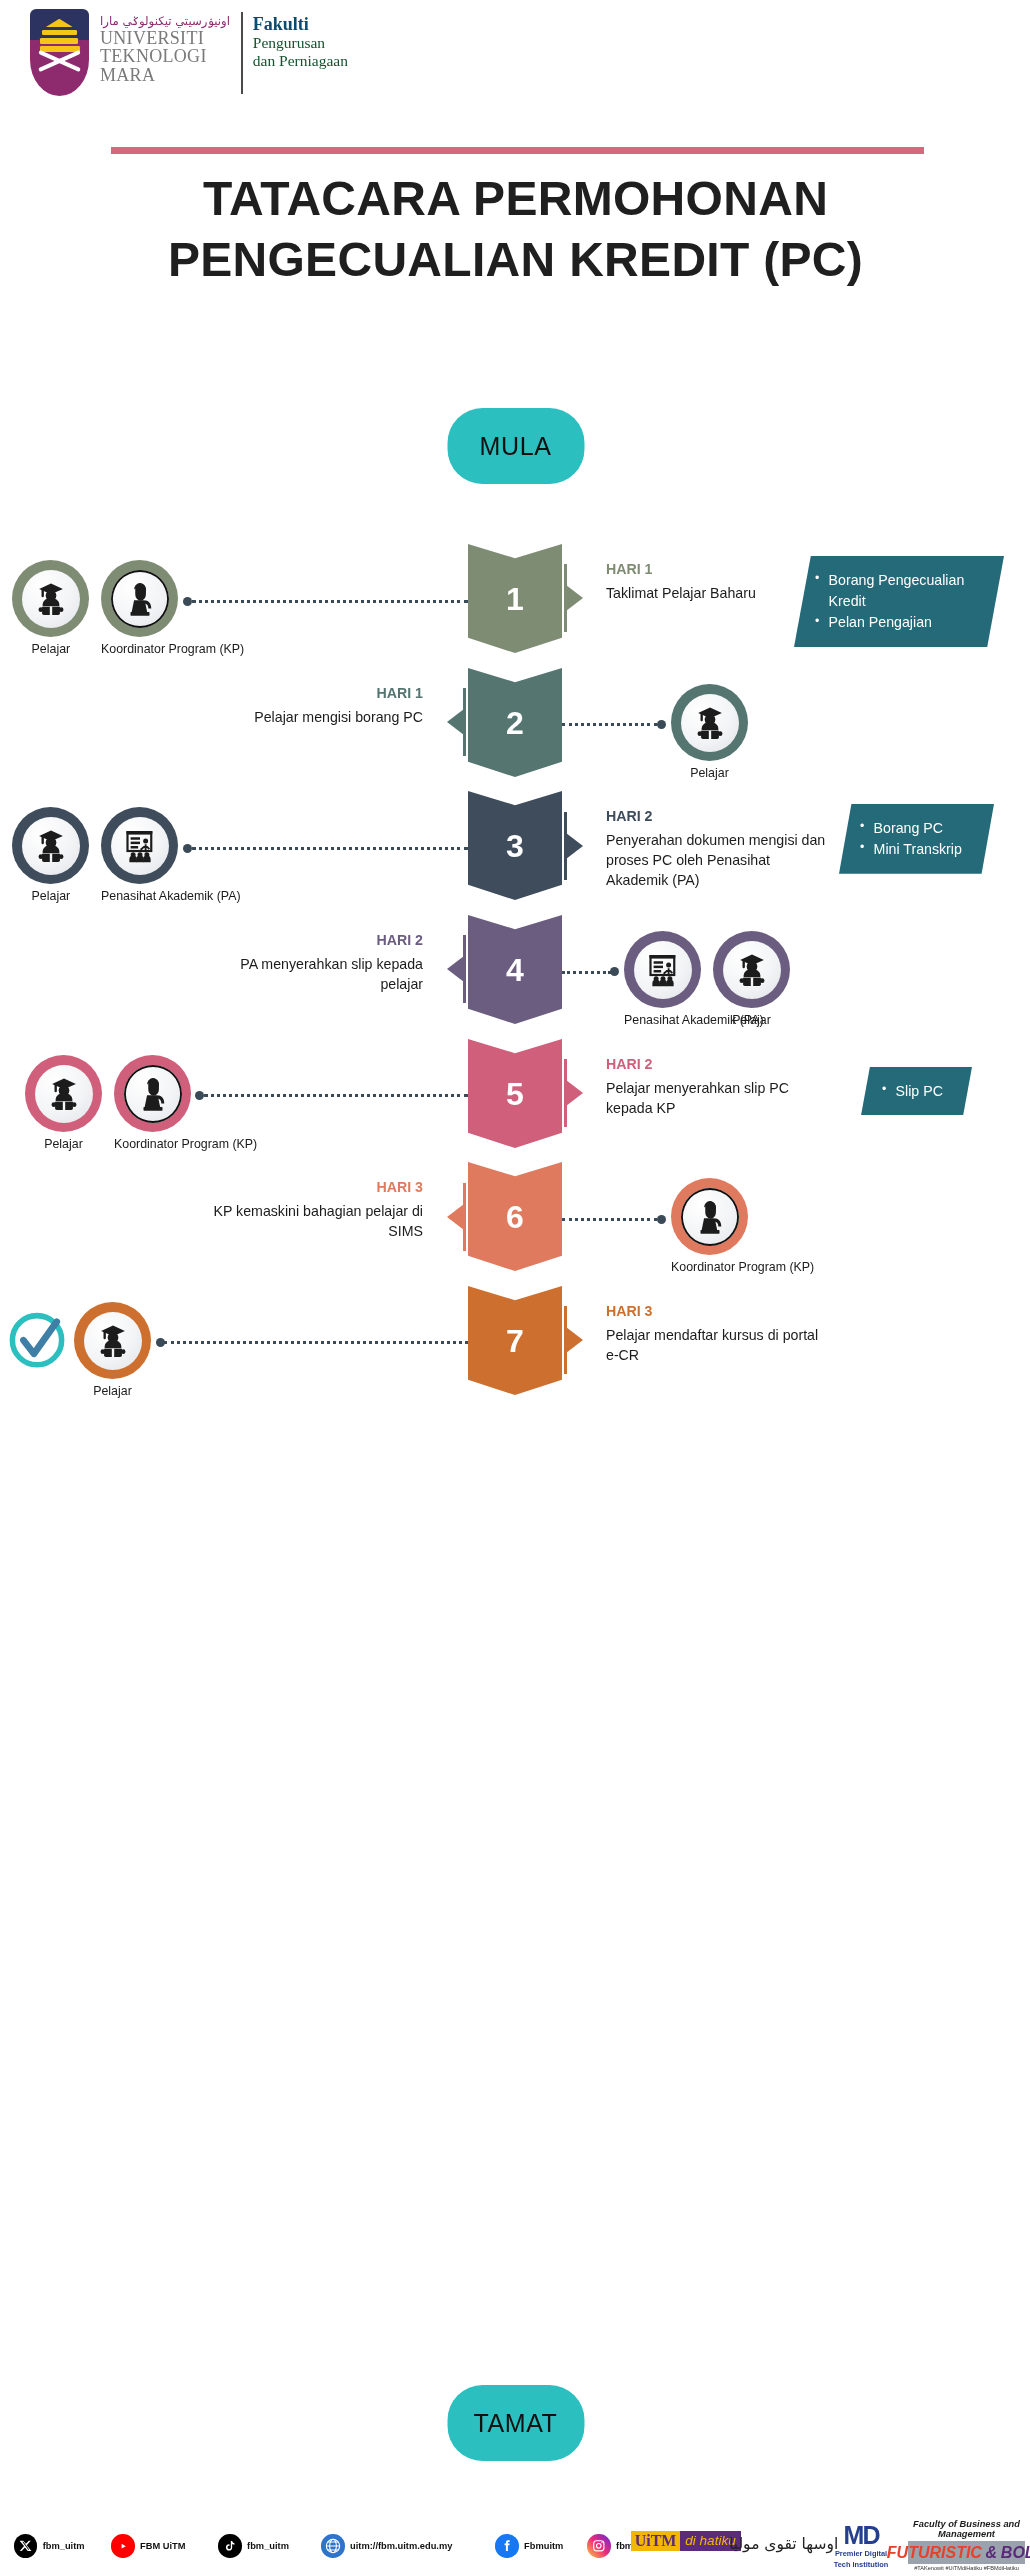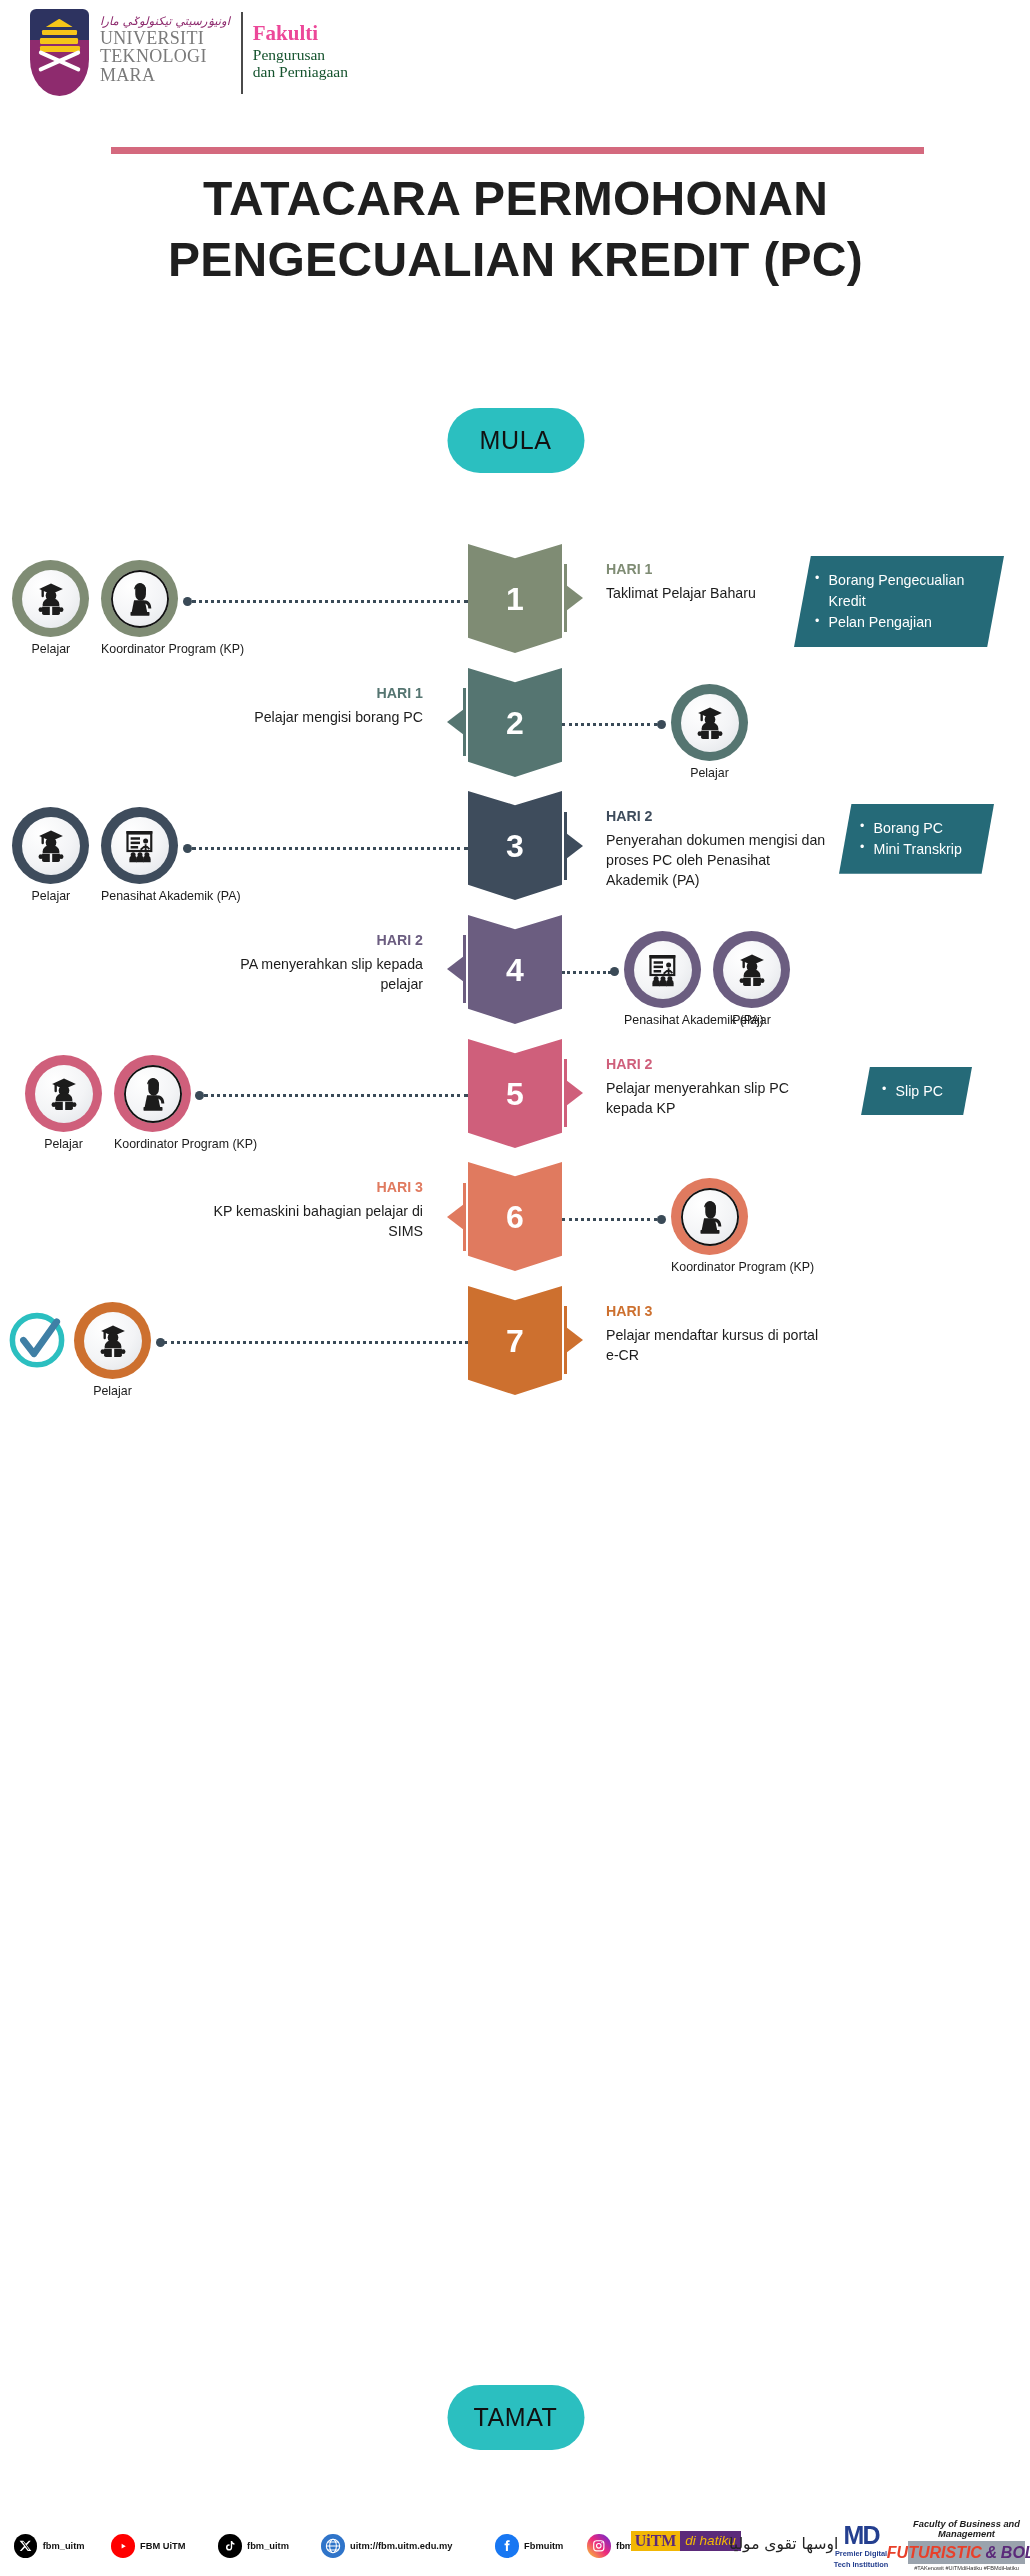--- a/index.html
+++ b/index.html
@@ -27,43 +27,43 @@
   .shield-stack i:nth-child(3){ width:38px; margin-left:0.6px;}
   .shield-stack i:nth-child(4){ width:40px; margin-left:0;}
   .shield-keris { position:absolute; bottom:8.7px; left:50%; transform:translateX(-50%); width:46px; height:28.4px; }
   .shield-keris::before, .shield-keris::after {
     content:""; position:absolute; top:0; width:45px; height:4.3px; background:#fff; border-radius:2.5px;
   }
   .shield-keris::before { transform: rotate(24deg); }
   .shield-keris::after { transform: rotate(-24deg); }
 
   .uitm-words { margin-left: 11px; padding-top: 5px; }
-  .jawi { font-family: "DejaVu Sans", sans-serif; font-size: 11.7px; color:#8e2b6e; letter-spacing:0.6px; margin-bottom:1.2px;font-style:italic; }
+  .jawi { font-family: "DejaVu Sans", sans-serif; font-size: 11.7px; color:#8e2b6e; letter-spacing:0.6px; margin-bottom:1.2px; }
   .uitm-line { font-family: "Liberation Serif", serif; font-size: 18px; color:#7a7a7a; line-height: 1.02; letter-spacing: 0.3px; }
 
   .vdiv { width: 1.9px; background: #4a4a4a; height: 82px; margin: 3.7px 10px 0 11px; flex: 0 0 auto; }
   .fac-words { padding-top: 5px; font-family: "Liberation Serif", serif; line-height: 1.14; }
-  .fac-words .l1 { font-size: 21px; color:#ec4899; font-weight: bold; margin-top: 8px; }
+  .fac-words .l1 { font-size: 18px; color:#0c4a6e; font-weight: bold; }
   .fac-words .l2, .fac-words .l3 { font-size: 15.5px; color:#14532d; }
 
   .fac-title {
     position: absolute; left: 0; top: 106px; width: 1031px; text-align: center;
     font-size: 21px; font-weight: bold; letter-spacing: 0.9px; color: #1b1b1b;
   }
   .rule { position: absolute; left: 111px; top: 147px; width: 813px; height: 6.8px; background: #d4697e; }
 
   .main-title {
     position: absolute; left: 0; top: 168px; width: 1031px; text-align: center;
     font-size: 48px; font-weight: bold; letter-spacing: 0.3px; color: #1f1f1f; line-height: 1.28;
   }
 
   
   .terminal {
     position: absolute; left: 50%; transform: translateX(-50%);
-    width: 137px; height: 65px; background: #2bbfc0; border-radius: 35px;
+    width: 137px; height: 76px; background: #2bbfc0; border-radius: 35px;
     display: flex; align-items: center; justify-content: center;
     font-size: 25px; color: #111; letter-spacing: 0.6px;
   }
   .terminal.start { top: 408px; }
   .terminal.end   { top: 2385px; }
 
   
   .chev {
     position: absolute; left: 468px; width: 94px; height: 109px;
     clip-path: polygon(0 0, 50% 13%, 100% 0, 100% 86%, 50% 100%, 0 86%);

